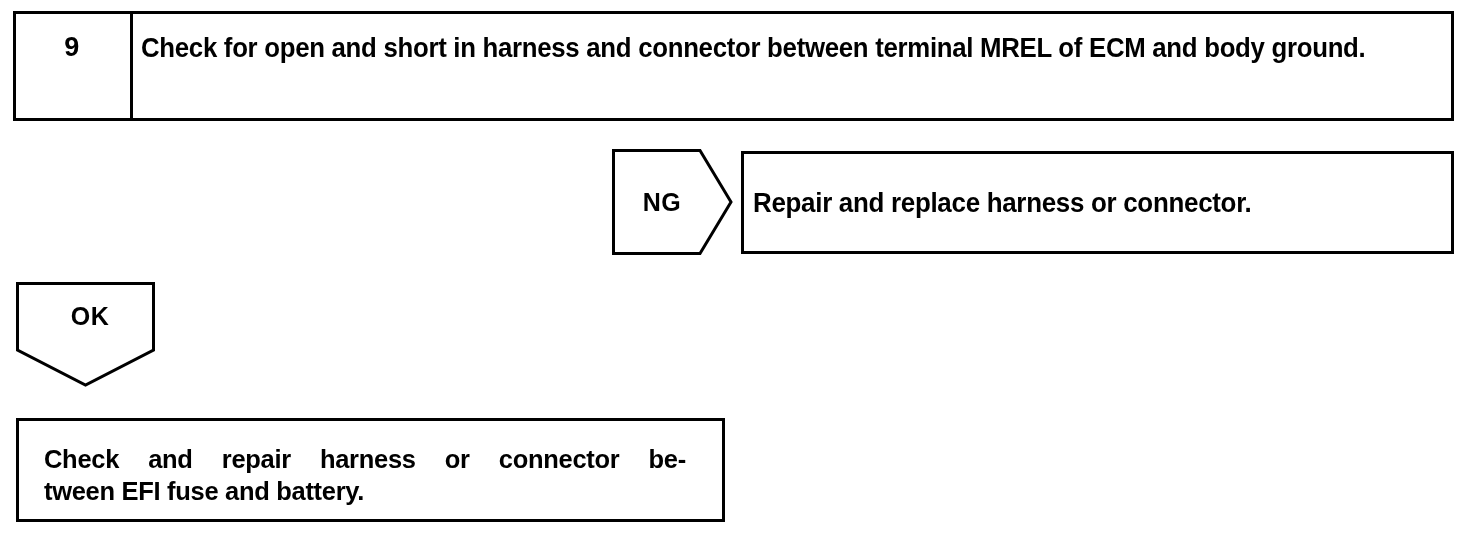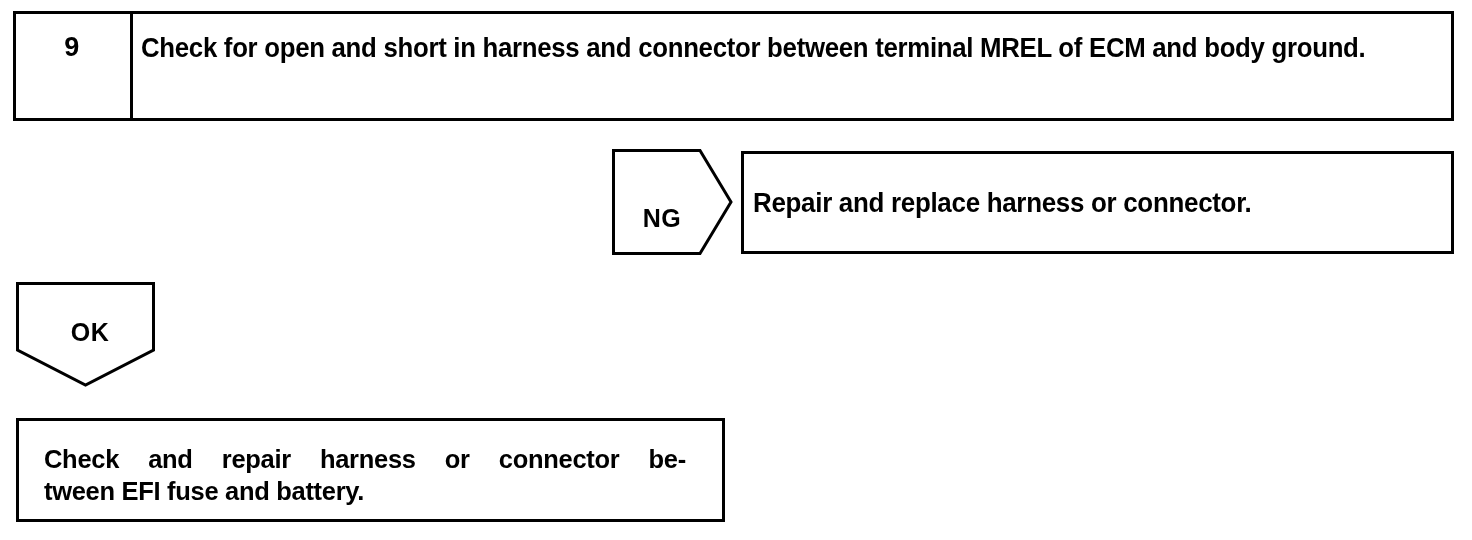--- a/index.html
+++ b/index.html
@@ -75,21 +75,20 @@
   }
   #ng-shape svg { display: block; }
   #ng-label {
     left: 612px;
     top: 188px;
     width: 100px;
     text-align: center;
     font-size: 25px;
     line-height: 28px;
     letter-spacing: 0.5px;
-    margin-top: 16px;
   }
 
   
   #repair-box {
     left: 741px;
     top: 151px;
     width: 713px;
     height: 103px;
   }
   #repair-text {
@@ -112,21 +111,20 @@
   }
   #ok-shape svg { display: block; }
   #ok-label {
     left: 16px;
     top: 302px;
     width: 148px;
     text-align: center;
     font-size: 25px;
     line-height: 28px;
     letter-spacing: 0.5px;
-    margin-top: 16px;
   }
 
   
   #result-box {
     left: 16px;
     top: 418px;
     width: 709px;
     height: 104px;
   }
   #result-text {

